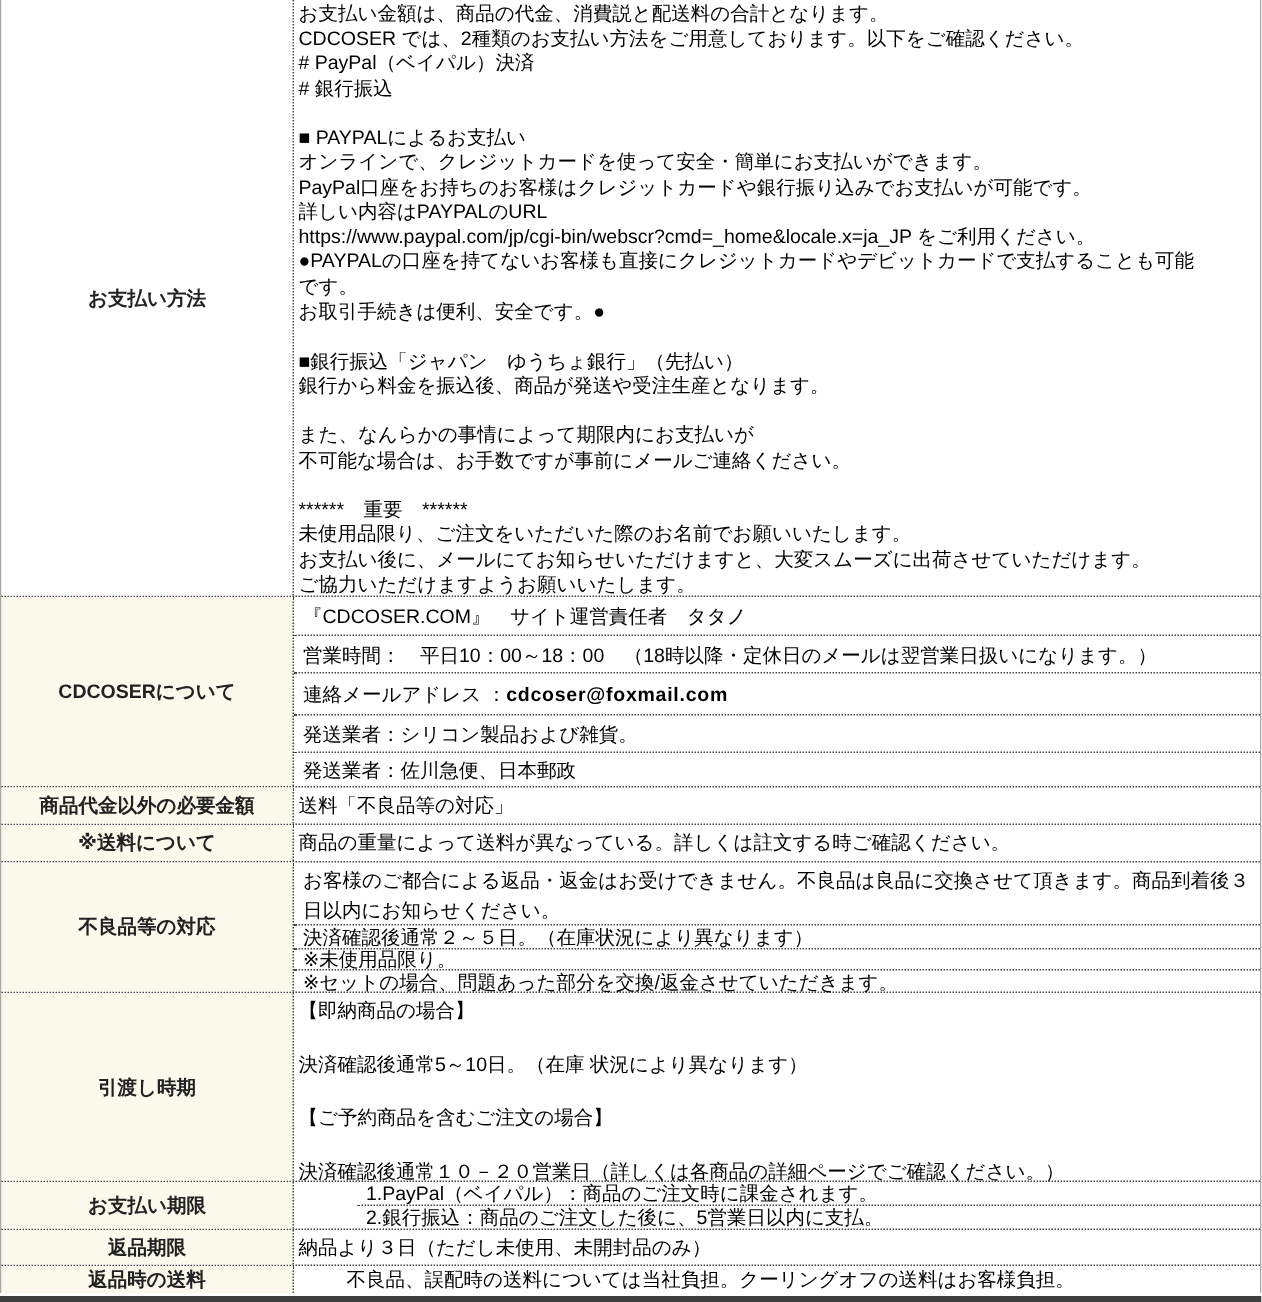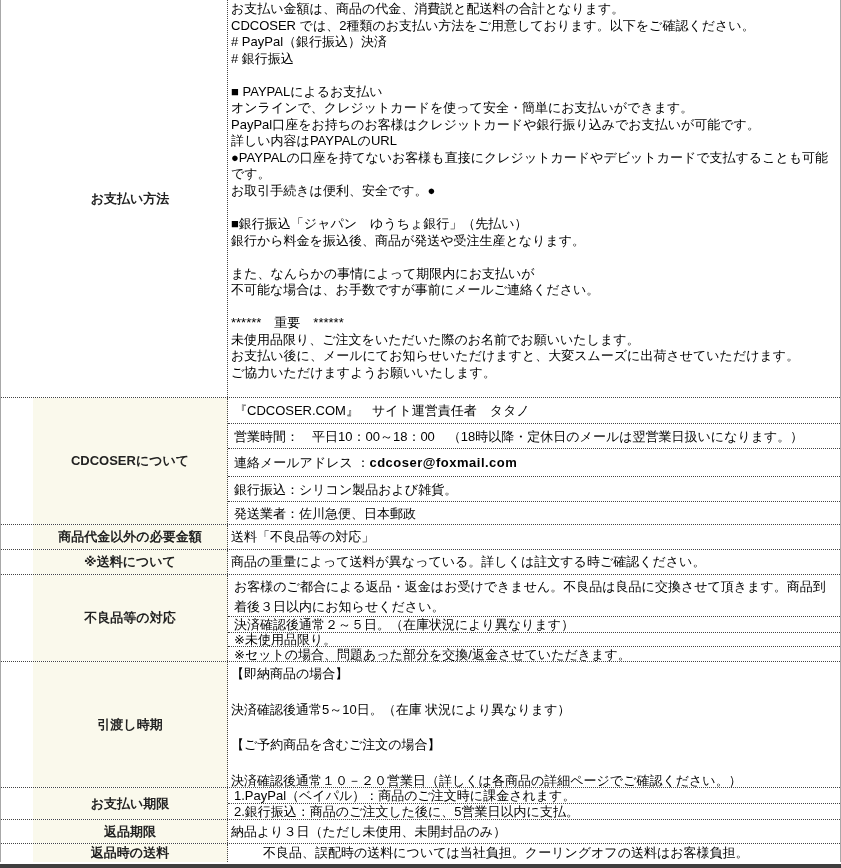--- a/index.html
+++ b/index.html
@@ -13,67 +13,67 @@
     border-left:1px solid #a8a8a8;border-right:1px solid #a8a8a8;
   }
   .row{display:flex;box-sizing:border-box;border-bottom:1px dotted #444;}
   .hcell{
     width:195px;flex:0 0 195px;box-sizing:border-box;
     border-right:1px dotted #444;
     background:#faf9ec;
     display:flex;align-items:center;justify-content:center;
     font-weight:bold;text-align:center;color:#222;
     padding:0 4px;
-    margin-left:32px;
   }
   .hcell.white{background:#ffffff;}
   .ccell{flex:1;min-width:0;box-sizing:border-box;}
   .lines{padding:1px 0 0 3px;}
   .line{min-height:16.54px;line-height:16.54px;white-space:normal;}
   .line6{min-height:17.8px;line-height:17.8px;}
   .sub{
     box-sizing:border-box;border-bottom:1px dotted #444;
     display:flex;align-items:center;padding:0 2px 0 6px;
     line-height:15px;
   }
   .sub:last-child{border-bottom:none;}
   .single{display:flex;align-items:center;padding:0 2px 0 3px;}
   .para{line-height:20px;align-items:flex-start;padding-top:2px;}
   .email{font-weight:bold;letter-spacing:.5px;}
   .bottom-bar{width:841px;height:6px;background:#3f3f3f;margin-top:2px;}
   
   .r1{height:398px;} .r2{height:127px;} .r3{height:25px;} .r4{height:25px;}
-  .r5{height:87px;}  .r6{height:126px;} .r7{height:32px;} .r8{height:24px;}
+  .r5{height:87px;}  .r6{height:126px;} .r7{height:32px;gap:42px;} .r8{height:24px;}
   .r9{height:18px;border-bottom:none;gap:32px;}
   .r2 .s1{height:26px;} .r2 .s2{height:25px;} .r2 .s3{height:28px;}
   .r2 .s4{height:25px;} .r2 .s5{height:22px;}
   .r5 .s1{height:42px;} .r5 .s2{height:16px;text-align:right;} .r5 .s3{height:14px;} .r5 .s4{height:14px;}
   .r7 .s1{height:16px;} .r7 .s2{height:15px;}
   .r6 .lines{padding-top:3px;}
 </style>
 </head>
 <body>
 
 <div class="tbl">
 
   <div class="row r1">
     <div class="hcell white">
       <span>お支払い方法</span>
     </div>
     <div class="ccell">
       <div class="lines">
         <div class="line">お支払い金額は、商品の代金、消費説と配送料の合計となります。</div>
         <div class="line">CDCOSER では、2種類のお支払い方法をご用意しております。以下をご確認ください。</div>
-        <div class="line"># PayPal（銀行振込）決済</div>
+        <div class="line"># PayPal（ベイパル）決済</div>
         <div class="line"># 銀行振込</div>
         <div class="line"></div>
         <div class="line">■ PAYPALによるお支払い</div>
         <div class="line">オンラインで、クレジットカードを使って安全・簡単にお支払いができます。</div>
         <div class="line">PayPal口座をお持ちのお客様はクレジットカードや銀行振り込みでお支払いが可能です。</div>
         <div class="line">詳しい内容はPAYPALのURL</div>
+        <div class="line">https://www.paypal.com/jp/cgi-bin/webscr?cmd=_home&amp;locale.x=ja_JP をご利用ください。</div>
         <div class="line">●PAYPALの口座を持てないお客様も直接にクレジットカードやデビットカードで支払することも可能</div>
         <div class="line">です。</div>
         <div class="line">お取引手続きは便利、安全です。●</div>
         <div class="line"></div>
         <div class="line">■銀行振込「ジャパン　ゆうちょ銀行」（先払い）</div>
         <div class="line">銀行から料金を振込後、商品が発送や受注生産となります。</div>
         <div class="line"></div>
         <div class="line">また、なんらかの事情によって期限内にお支払いが</div>
         <div class="line">不可能な場合は、お手数ですが事前にメールご連絡ください。</div>
         <div class="line"></div>
@@ -89,21 +89,21 @@
     <div class="hcell">
       <span>CDCOSERについて</span>
     </div>
     <div class="ccell">
       <div class="sub s1">『CDCOSER.COM』　サイト運営責任者　タタノ</div>
       <div class="sub s2">営業時間：　平日10：00～18：00　（18時以降・定休日のメールは翌営業日扱いになります。）</div>
       <div class="sub s3">
         <span>連絡メールアドレス ： </span>
         <span class="email">cdcoser@foxmail.com</span>
       </div>
-      <div class="sub s4">銀行振込：シリコン製品および雑貨。</div>
+      <div class="sub s4">発送業者：シリコン製品および雑貨。</div>
       <div class="sub s5">発送業者：佐川急便、日本郵政</div>
     </div>
   </div>
 
   <div class="row r3">
     <div class="hcell">
       <span>商品代金以外の必要金額</span>
     </div>
     <div class="ccell single">送料「不良品等の対応」</div>
   </div>

